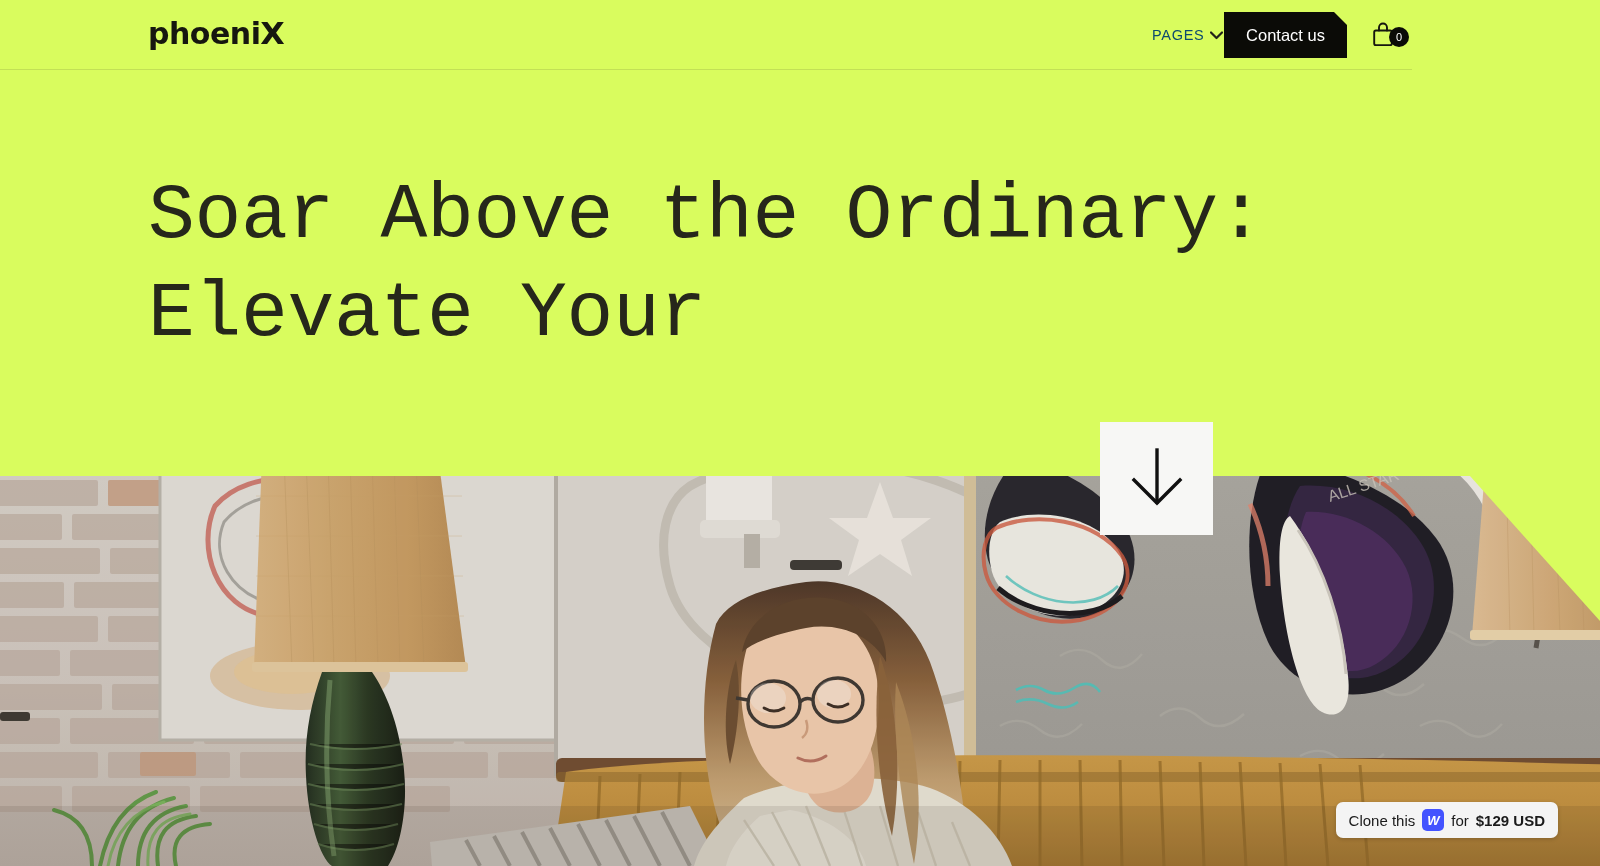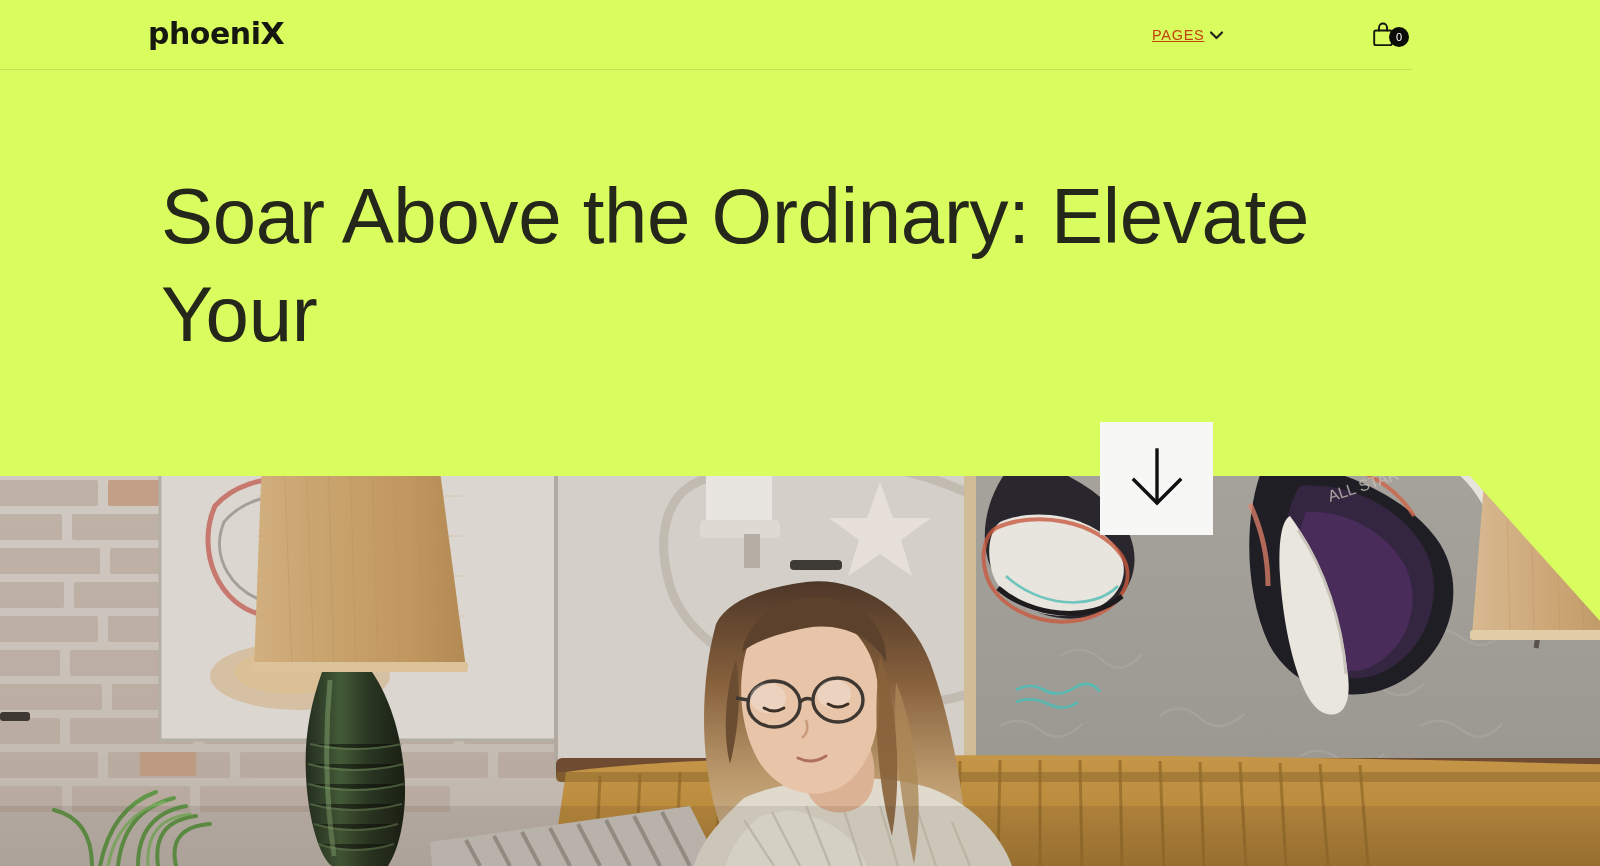--- a/index.html
+++ b/index.html
@@ -84,23 +84,22 @@
     left: 1152px;
     top: 26px;
     display: flex;
     align-items: center;
     gap: 6px;
     cursor: pointer;
   }
   .pages-dd .lbl {
     font-size: 14.5px;
     letter-spacing: 0.7px;
-    color: #c2410c;
+    color: #0c4a6e;
     text-transform: uppercase;
-    text-decoration: underline;
   }
   .chev { display: block; }
 
   .contact-btn {
     position: absolute;
     left: 1224px;
     top: 12px;
     width: 123px;
     height: 46px;
     background: #0b0b07;
@@ -144,28 +143,27 @@
     top: 70px; left: 0;
     width: 1600px;
     height: 406px;
     background: #d9fc5e;
   }
   .hero-title {
     position: absolute;
     left: 148px;
     top: 97px;
     width: 1260px;
-    font-family: Liberation Sans, sans-serif;
+    font-family: Liberation Mono, monospace;
     font-stretch: condensed;
     font-size: 78px;
     font-weight: 300;
     line-height: 1.26;
     color: #26271b;
     letter-spacing: -0.3px;
-    margin-left: 13px;
   }
 
   
   .photo {
     position: absolute;
     top: 476px; left: 0;
     width: 1600px;
     height: 390px;
     overflow: hidden;
     background: #b9b0a6;
@@ -249,20 +247,21 @@
 
     <div class="pages-dd">
       <span class="lbl">PAGES</span>
       <span class="chev">
         <svg width="13" height="9" viewBox="0 0 13 9" fill="none">
           <path d="M1 1.5L6.5 7L12 1.5" stroke="#22231a" stroke-width="2.2" stroke-linecap="round" stroke-linejoin="round"></path>
         </svg>
       </span>
     </div>
 
+    <button class="contact-btn">Contact us</button>
 
     <div class="cart">
       <span>
         <svg width="22" height="25" viewBox="0 0 22 25" fill="none">
           <path d="M7 8.5V5.6C7 3.3 8.8 1.5 11 1.5C13.2 1.5 15 3.3 15 5.6V8.5" stroke="#15160e" stroke-width="1.9" stroke-linecap="round"></path>
           <rect x="2.2" y="8.5" width="17.6" height="14.6" rx="1.6" stroke="#15160e" stroke-width="1.9"></rect>
         </svg>
       </span>
       <span class="cart-badge">0</span>
     </div>
@@ -670,14 +669,20 @@
 
   <div class="scroll-box">
     <span>
       <svg width="58" height="62" viewBox="0 0 58 62" fill="none">
         <path d="M29 4 L29 56" stroke="#101010" stroke-width="3.4" stroke-linecap="square"></path>
         <path d="M6 34 L29 57 L52 34" stroke="#101010" stroke-width="3.4" stroke-linecap="square" stroke-linejoin="miter" fill="none"></path>
       </svg>
     </span>
   </div>
 
+  <div class="clone-badge">
+    <span>Clone this</span>
+    <span class="wf-mark">W</span>
+    <span>for</span>
+    <span class="clone-price">$129 USD</span>
+  </div>
 
 </div>
 
 </body></html>

